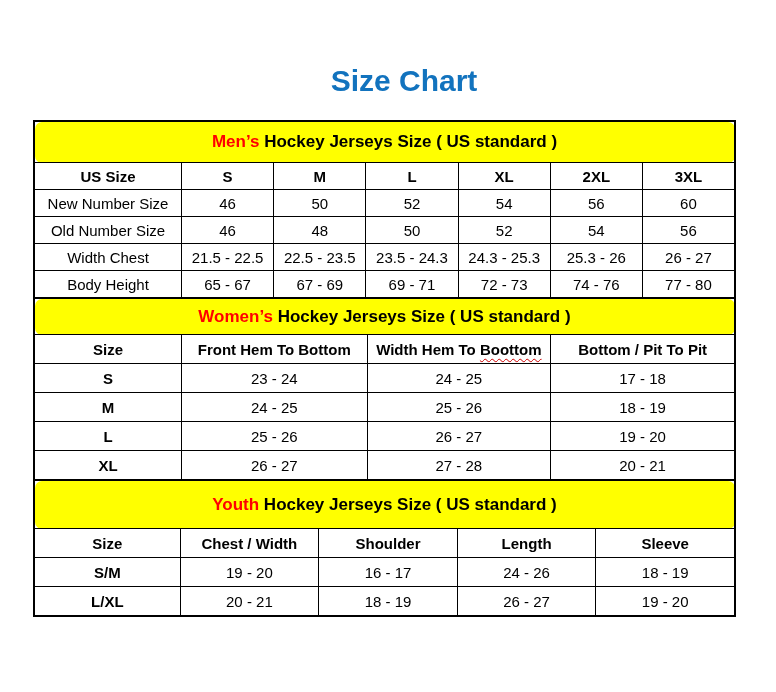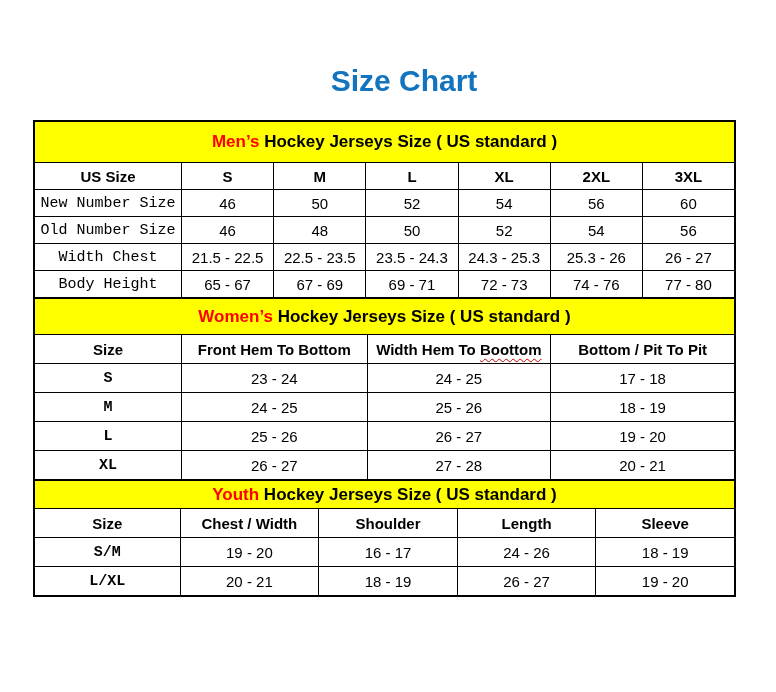--- a/index.html
+++ b/index.html
@@ -32,40 +32,40 @@
   }
   td,th{
     border:1px solid var(--border);
     text-align:center;vertical-align:middle;
     font-size:15px;padding:1px 2px;
     overflow:hidden;white-space:nowrap;
   }
   
   tr.band td{
     background:var(--yellow);
-    font-weight:bold;font-size:17px;
+    font-weight:bold;font-size:17px;border-radius:7px;
   }
   tr.band .hl{color:var(--red);}
   tr.band-men td{height:41px;}
   tr.band-women td{height:36px;text-align:center;}
-  tr.band-youth td{height:28px;margin-left:20px;}
+  tr.band-youth td{height:48px;margin-left:20px;}
   
   tr.cols th{font-weight:bold;margin-top:39px;}
   
   table[data-section="men"] tr.cols th,
   table[data-section="men"] tbody td,
   table[data-section="men"] tbody th{height:27px;}
   table[data-section="women"] tr.cols th,
   table[data-section="women"] tbody td,
   table[data-section="women"] tbody th{height:29px;}
   table[data-section="youth"] tr.cols th,
   table[data-section="youth"] tbody td,
   table[data-section="youth"] tbody th{height:29px;}
   
-  th.rowlabel{font-weight:normal;font-family:Liberation Mono, monospace;}
+  th.rowlabel{font-weight:normal;}
   th.rowlabel.bold{font-weight:bold;}
   
   .wavy{
     text-decoration:underline;
     text-decoration-style:wavy;
     text-decoration-color:#cc0000;
     text-decoration-thickness:1px;
     text-underline-offset:3px;
   }
 </style>

